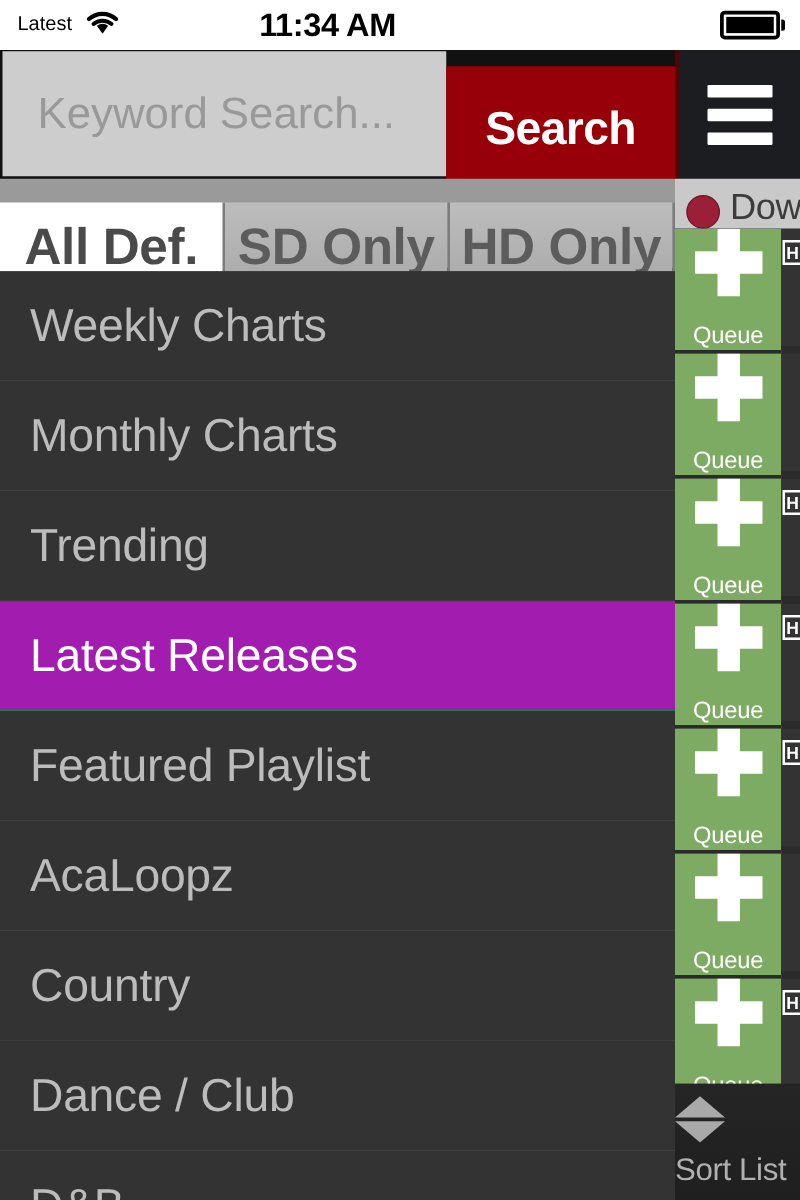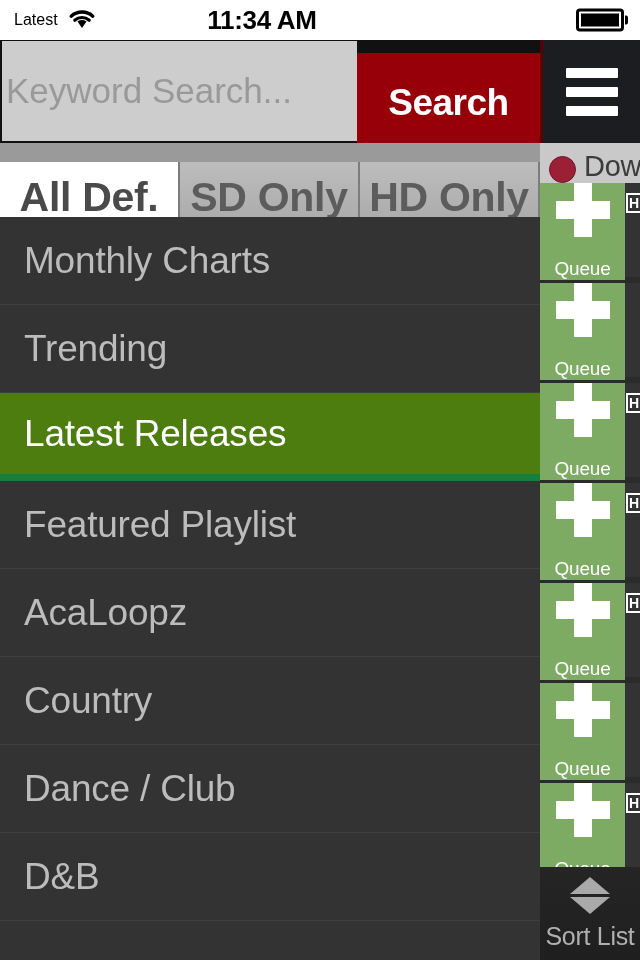--- a/index.html
+++ b/index.html
@@ -58,21 +58,21 @@
     border-bottom: 2px solid #111;
   }
   #search-input {
     width: 355px; height: 100px;
     margin: 1px 0 0 2px;
     background: #cdcdcd;
     border: none; outline: none;
     font-family: "Liberation Sans", sans-serif;
     font-size: 35px;
     color: #3a3a3a;
-    padding-left: 4px;
+    padding-left: 28px;
   }
   #search-input::placeholder { color: #999999; opacity: 1; }
   #search-button {
     flex: 1; height: 100px; margin-top: 13px;
     background: #970009;
     border: none; outline: none;
     color: #ffffff;
     font-family: "Liberation Sans", sans-serif;
     font-size: 37px; font-weight: bold;
     cursor: pointer;
@@ -148,23 +148,23 @@
     display: flex; align-items: center;
     padding-left: 24px;
     background: #333333;
     border-bottom: 1px solid #3f3f3f;
     color: #bcbcbc;
     font-size: 37px;
     cursor: pointer;
     letter-spacing: -0.2px;
   }
   .cat-row.selected {
-    background: #4d7c0f;
+    background: #a21caf;
     color: #ffffff;
-    border-bottom: 7px solid #15803d;
+    border-bottom: 1px solid #15803d;
   }
 
   
   #queue-column {
     position: absolute; top: 183px; left: 540px;
     width: 100px; height: 684px;
     background: #2b2b2b;
     overflow: hidden;
   }
   .queue-cell {
@@ -208,21 +208,21 @@
     line-height: 14px;
     padding: 1px 1px;
   }
 
   
   #sort-list {
     position: absolute; top: 867px; left: 540px;
     width: 100px; height: 93px;
     background: linear-gradient(#252525, #1f1f1f);
     display: flex; flex-direction: column;
-    align-items: center; justify-content: center;
+    align-items: flex-start; justify-content: center;
     cursor: pointer;
   }
   #sort-arrows {
     display: flex; flex-direction: column;
     align-items: center; gap: 3px;
     margin-bottom: 8px;
   }
   .tri-up {
     width: 0; height: 0;
     border-left: 20px solid transparent;
@@ -283,20 +283,21 @@
     <div class="tab">SD Only</div>
     <div class="tab">HD Only</div>
   </div>
 
   <div id="download-header">
     <div id="dl-dot"></div>
     <div id="dl-label">Dow</div>
   </div>
 
   <div id="category-list">
+    <div class="cat-row">Weekly Charts</div>
     <div class="cat-row">Monthly Charts</div>
     <div class="cat-row">Trending</div>
     <div class="cat-row selected">Latest Releases</div>
     <div class="cat-row">Featured Playlist</div>
     <div class="cat-row">AcaLoopz</div>
     <div class="cat-row">Country</div>
     <div class="cat-row">Dance / Club</div>
     <div class="cat-row">D&amp;B</div>
   </div>
 

